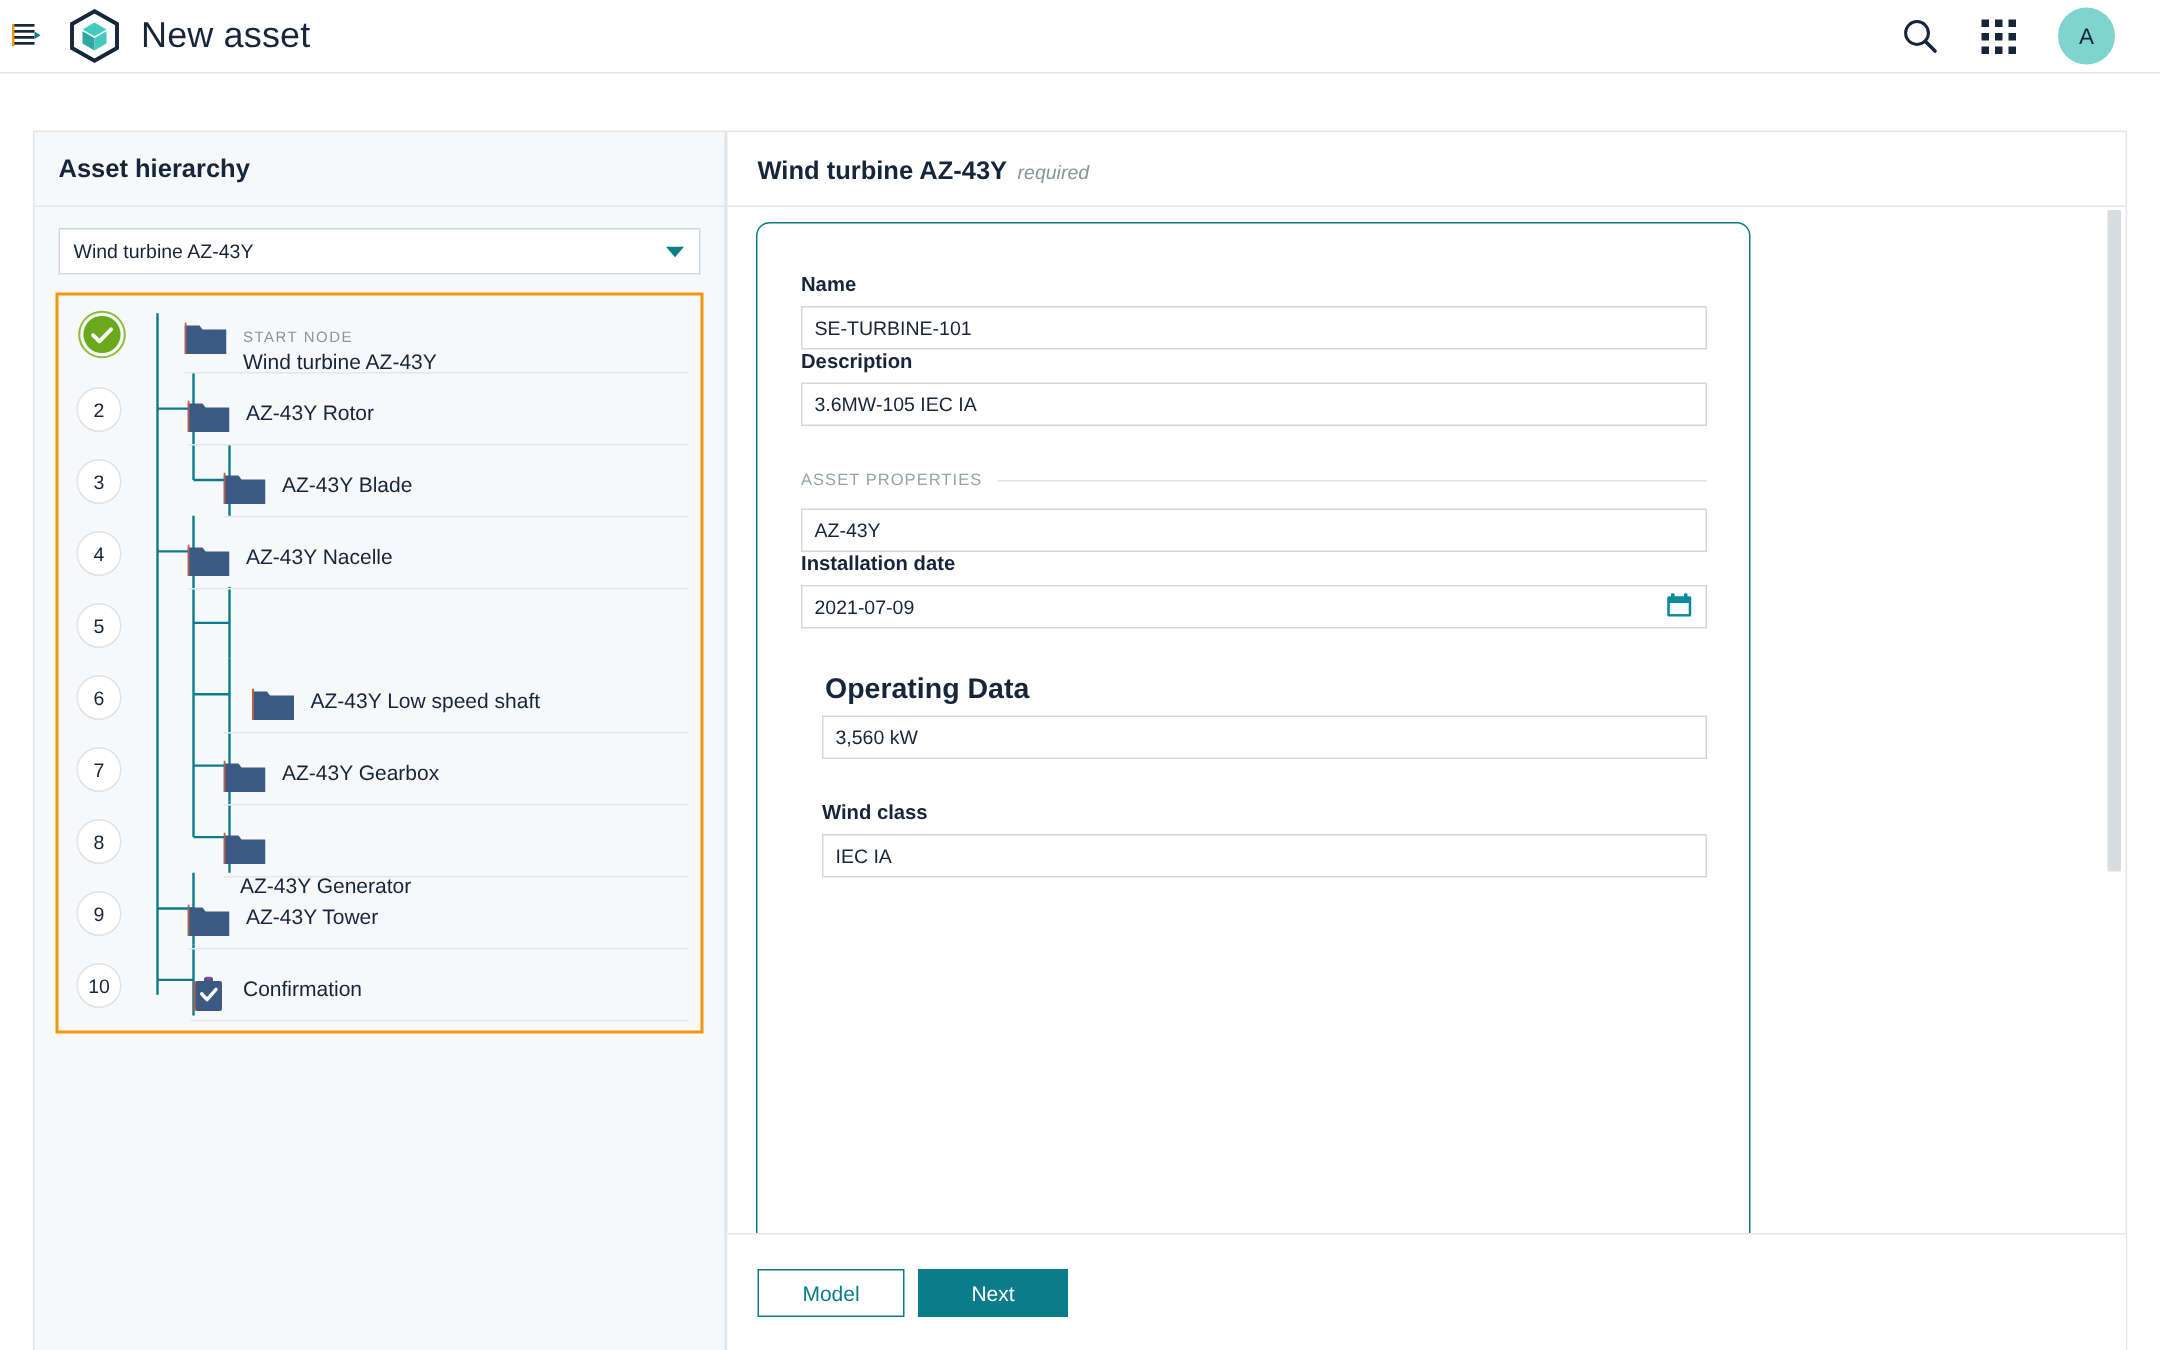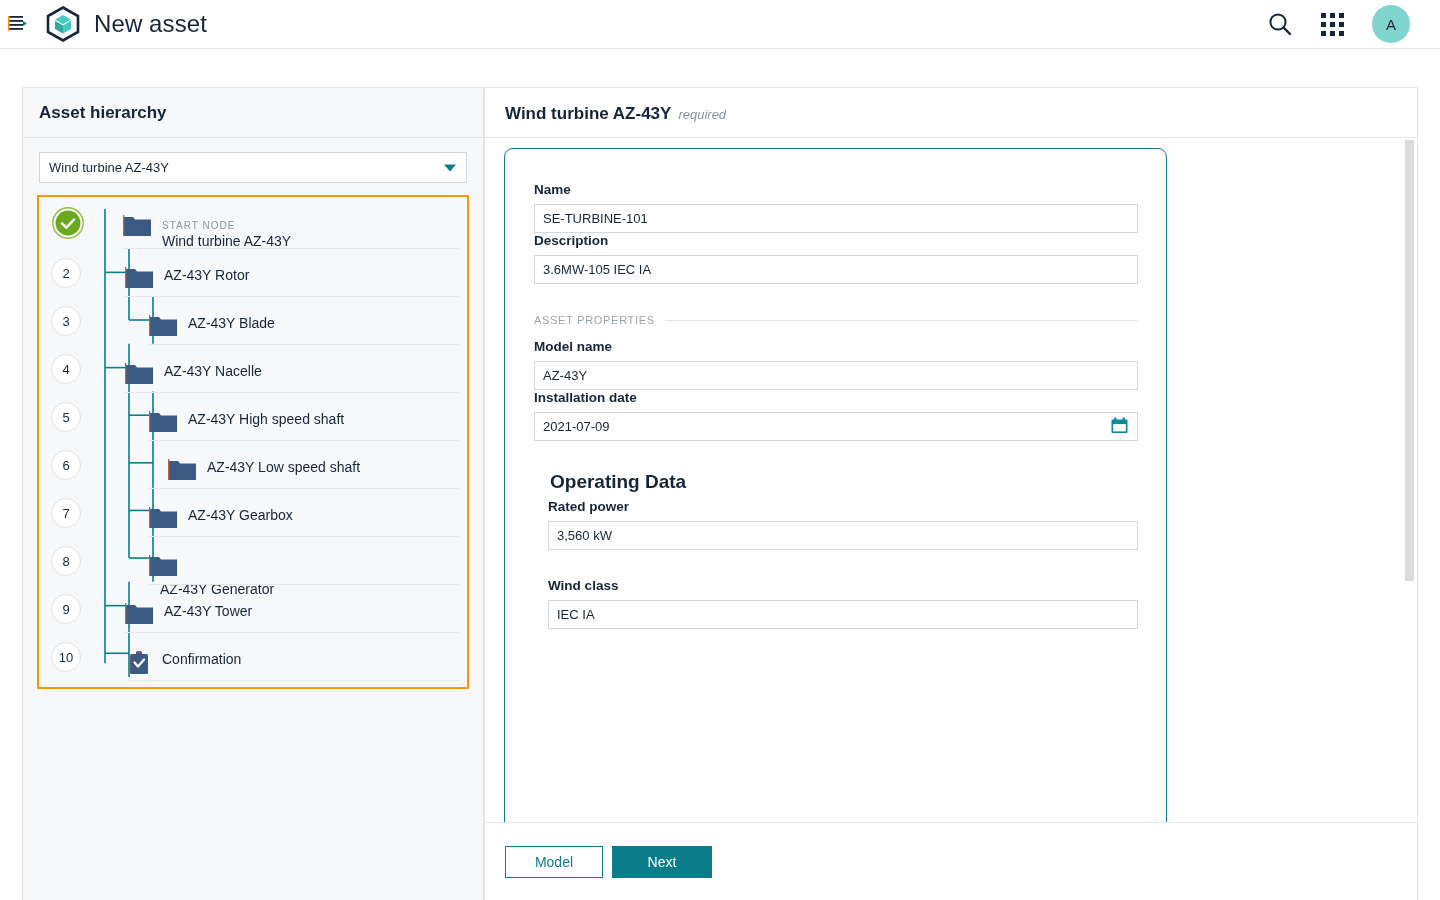--- a/index.html
+++ b/index.html
@@ -348,30 +348,20 @@
                 <rect x="0" y="0" width="1.3" height="21" fill="#b6604a"></rect>
               </svg>
           </span>
           <span class="row-label">AZ-43Y Nacelle</span>
           <span class="row-line"></span>
         </div>
       </div>
 
       <div class="tree-row">
         <div class="step-badge">5</div>
-        <div class="row-body" style="left:110px;">
-          <span class="folder-icon">
-            <svg width="28" height="22" viewBox="0 0 28 22">
-                <path d="M0 2 h10 l2 2.6 h16 V21 H0 Z" fill="#3a5a83"></path>
-                <rect x="0" y="0" width="1.3" height="21" fill="#b6604a"></rect>
-              </svg>
-          </span>
-          <span class="row-label">AZ-43Y High speed shaft</span>
-          <span class="row-line"></span>
-        </div>
       </div>
 
       <div class="tree-row">
         <div class="step-badge">6</div>
         <div class="row-body" style="left:110px;padding-left:19px;">
           <span class="folder-icon">
             <svg width="28" height="22" viewBox="0 0 28 22">
                 <path d="M0 2 h10 l2 2.6 h16 V21 H0 Z" fill="#3a5a83"></path>
                 <rect x="0" y="0" width="1.3" height="21" fill="#b6604a"></rect>
               </svg>
@@ -465,21 +455,20 @@
               <span>3.6MW-105 IEC IA</span>
             </div>
           </div>
 
           <div class="section-divider">
             <span class="lbl">ASSET PROPERTIES</span>
             <span class="ln"></span>
           </div>
 
           <div class="field-group">
-            <div class="field-label">Model name</div>
             <div class="field-input">
               <span>AZ-43Y</span>
             </div>
           </div>
 
           <div class="field-group">
             <div class="field-label">Installation date</div>
             <div class="field-input">
               <span>2021-07-09</span>
               <span class="cal-icon">
@@ -490,21 +479,20 @@
                   <rect x="11.6" y="0.5" width="2.4" height="3.4" rx="0.8" fill="#0a8a9a"></rect>
                 </svg>
               </span>
             </div>
           </div>
 
           <div class="subsection-title">Operating Data</div>
 
           <div class="indented">
             <div class="field-group" style="margin-top:6px;">
-              <div class="field-label">Rated power</div>
               <div class="field-input">
                 <span>3,560 kW</span>
               </div>
             </div>
 
             <div class="field-group" style="margin-top:28px;">
               <div class="field-label">Wind class</div>
               <div class="field-input">
                 <span>IEC IA</span>
               </div>

